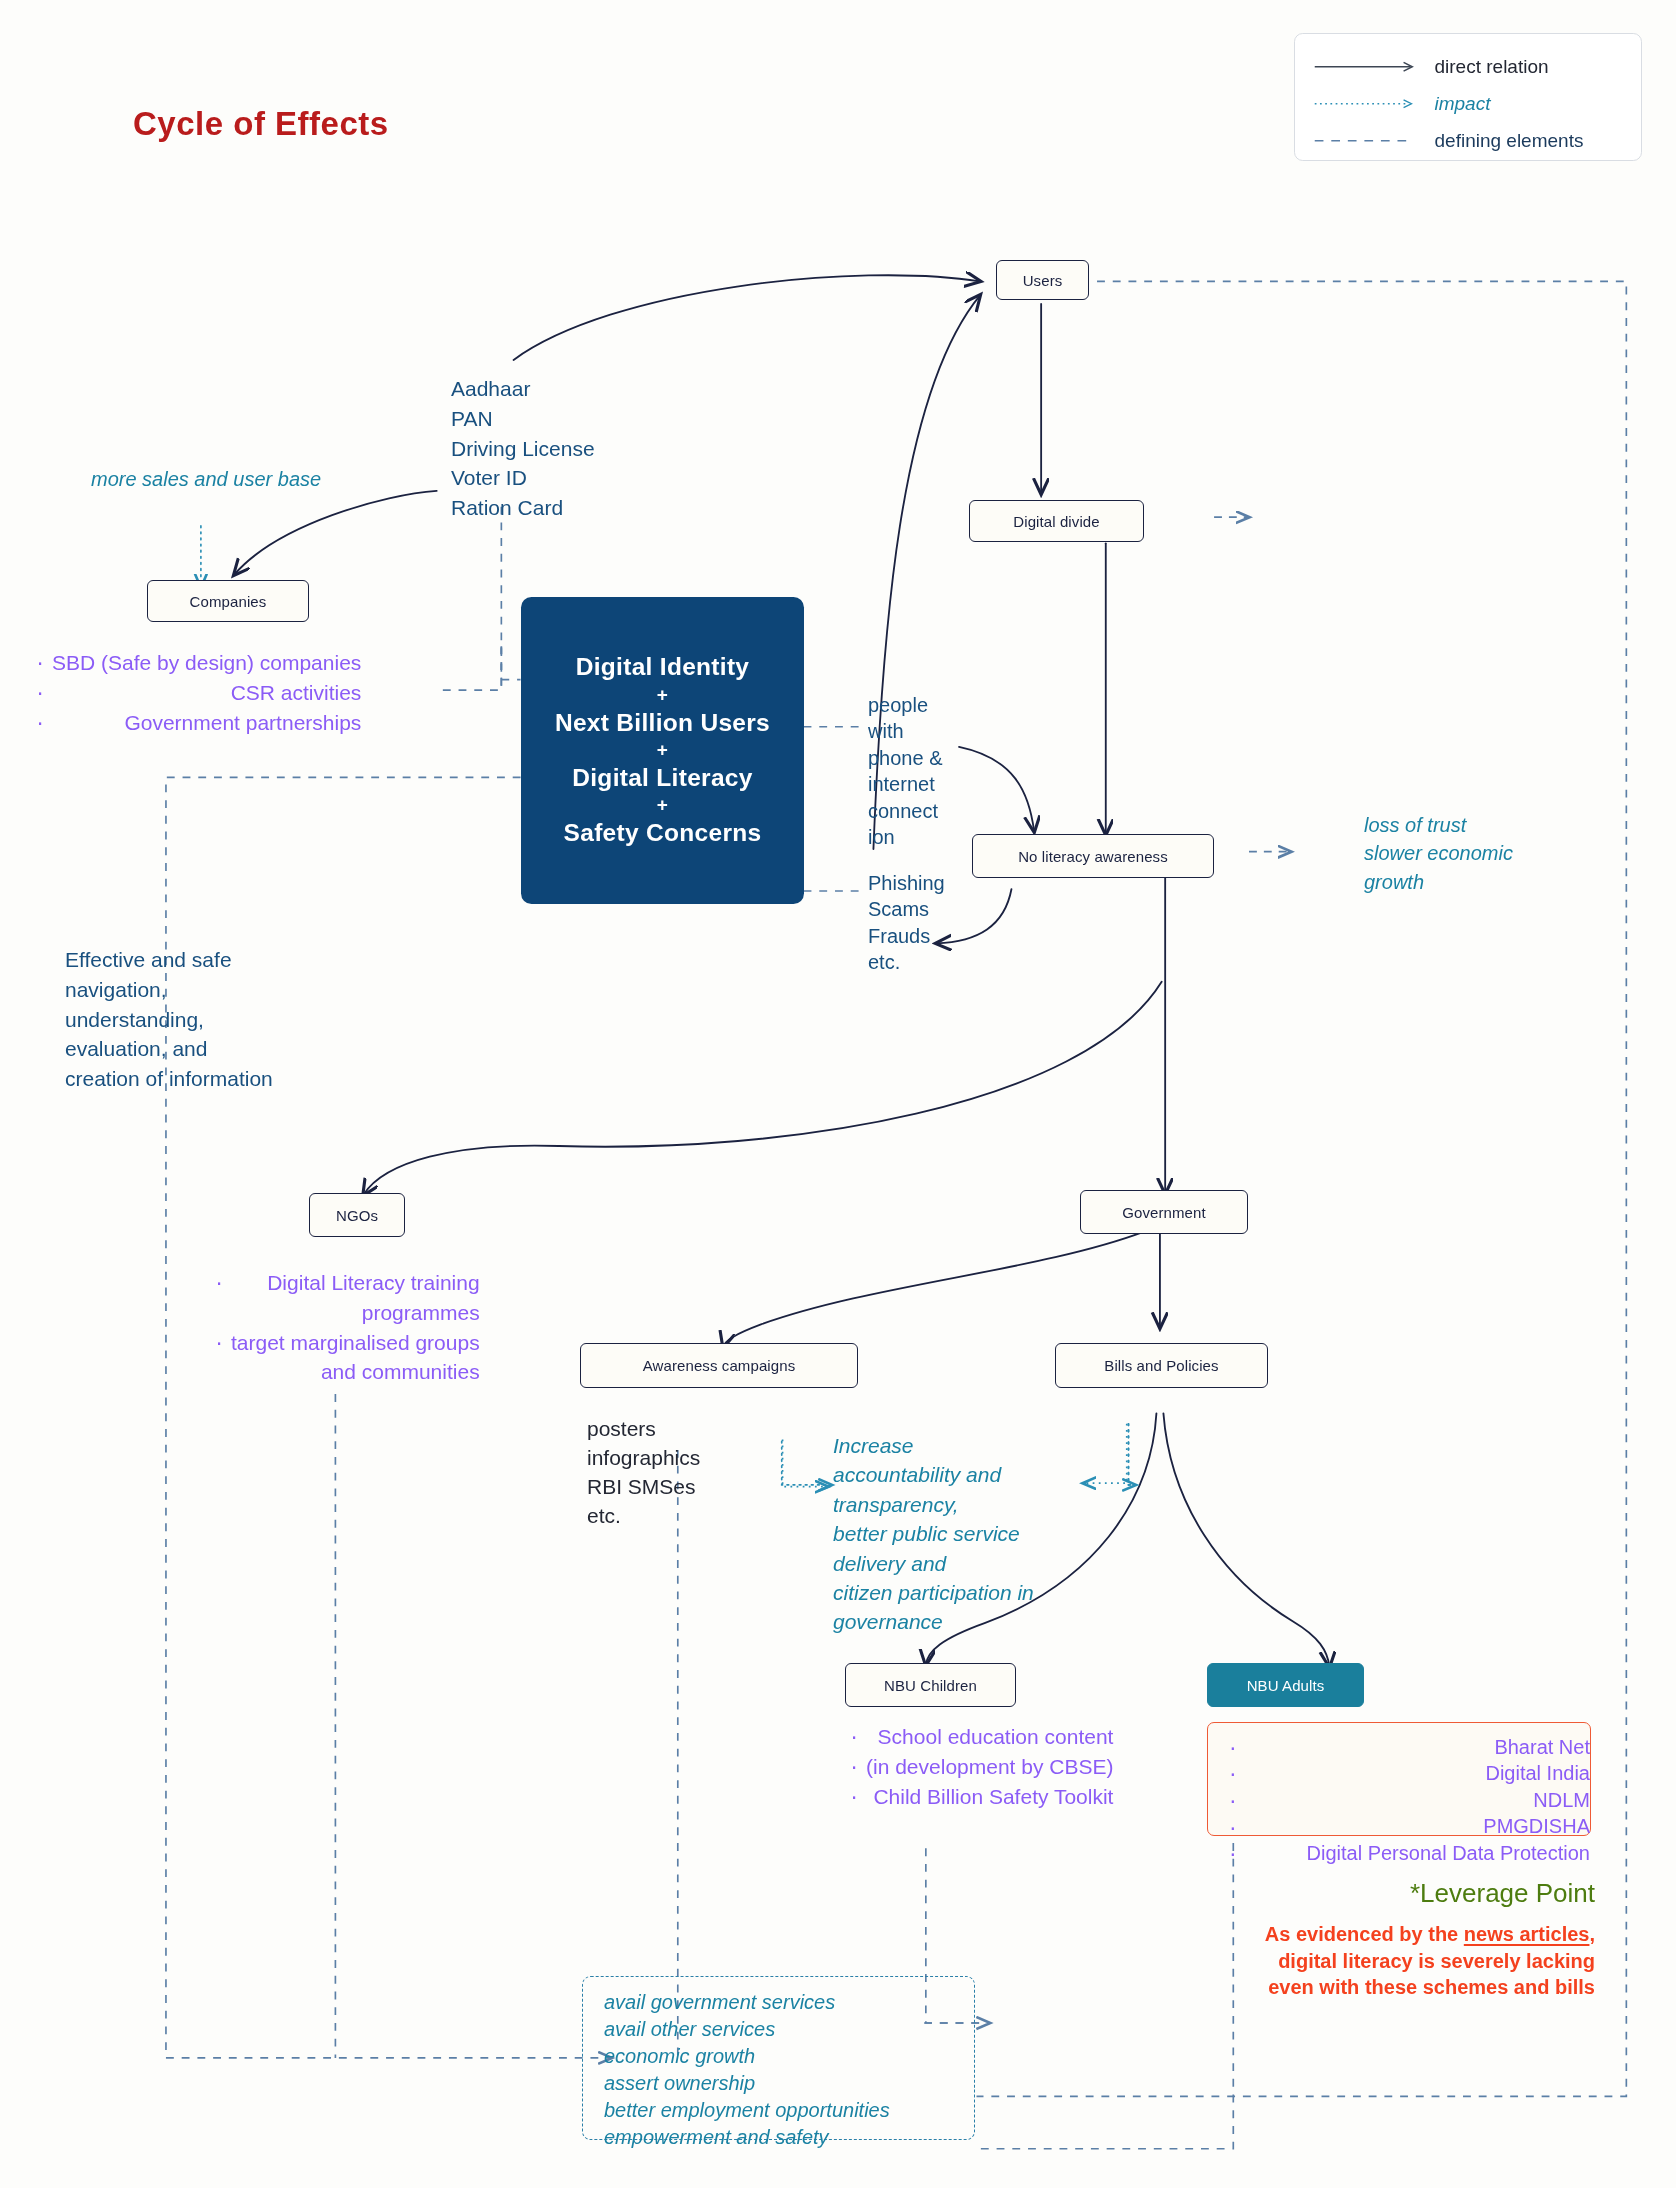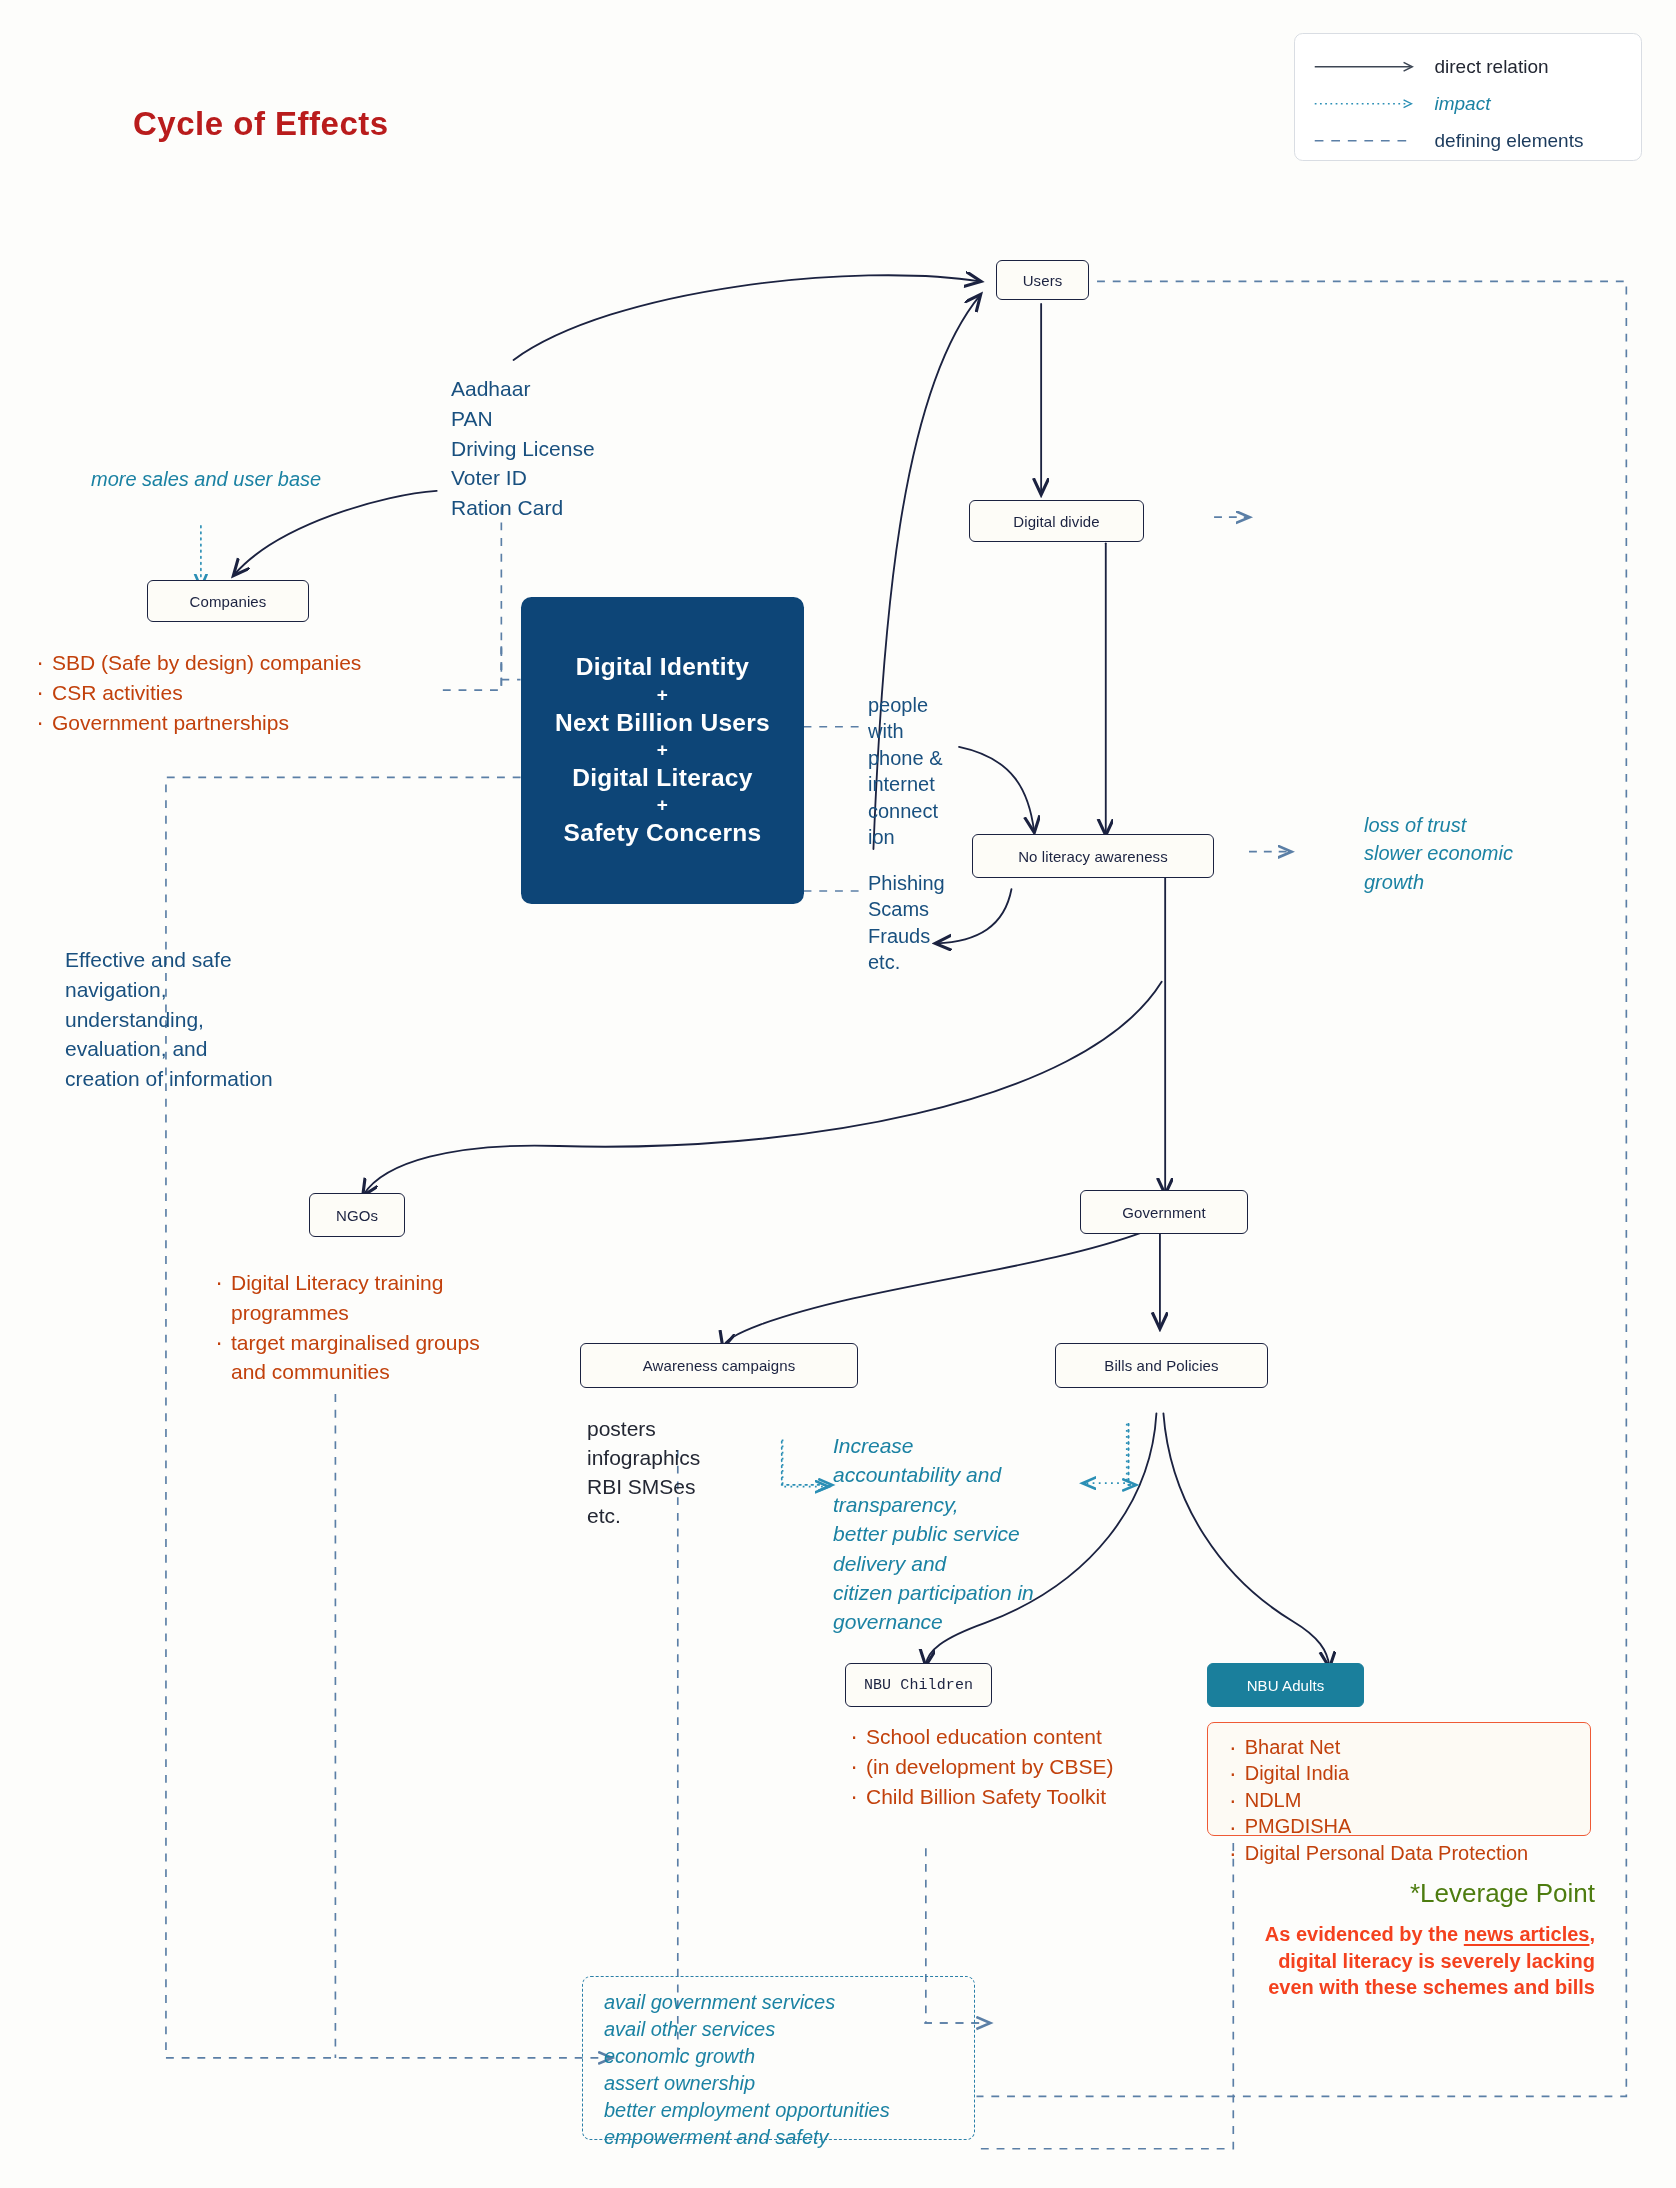--- a/index.html
+++ b/index.html
@@ -82,21 +82,21 @@
     align-items:center; justify-content:center;
     text-align:center;
     font-size:24.5px;
     font-weight:700;
     letter-spacing:0.3px;
     line-height:1.33;
   }
   #hero .plus{ font-size:19px; font-weight:700; line-height:1.2;}
 
   
-  .bullets{ position:absolute; font-size:21px; line-height:1.42; color:#c2410c;}
+  .bullets{ position:absolute; font-size:21px; line-height:1.42; color:#8b5cf6;text-align:right;}
   .bullets div{ position:relative; padding-left:21px; }
   .bullets div::before{
     content:"\00B7";
     position:absolute; left:5.2px; top:-1.7px;
     font-size:23px;
   }
   .bullets div.cont::before{ content:""; }
   .plain{ position:absolute; font-size:21px; line-height:1.42;}
 
   
@@ -275,21 +275,21 @@
   <div class="node" style="left:147px; top:580px; width:162px; height:42px;">Companies</div>
 
   <div class="node" style="left:309px; top:1193px; width:96px; height:44px;">NGOs</div>
 
   <div class="node" style="left:1080px; top:1190px; width:168px; height:44px;">Government</div>
 
   <div class="node" style="left:580px; top:1343px; width:278px; height:45px;">Awareness campaigns</div>
 
   <div class="node" style="left:1055px; top:1343px; width:213px; height:45px;">Bills and Policies</div>
 
-  <div class="node" style="left:845px; top:1663px; width:147px; height:44px;font-family:Liberation Mono, monospace;">NBU Children</div>
+  <div class="node" style="left:845px; top:1663px; width:171px; height:44px;">NBU Children</div>
 
   <div class="node filled" style="left:1207px; top:1663px; width:157px; height:44px;">NBU Adults</div>
 
   <div id="hero">
     <div>Digital Identity</div>
     <div class="plus">+</div>
     <div>Next Billion Users</div>
     <div class="plus">+</div>
     <div>Digital Literacy</div>
     <div class="plus">+</div>

